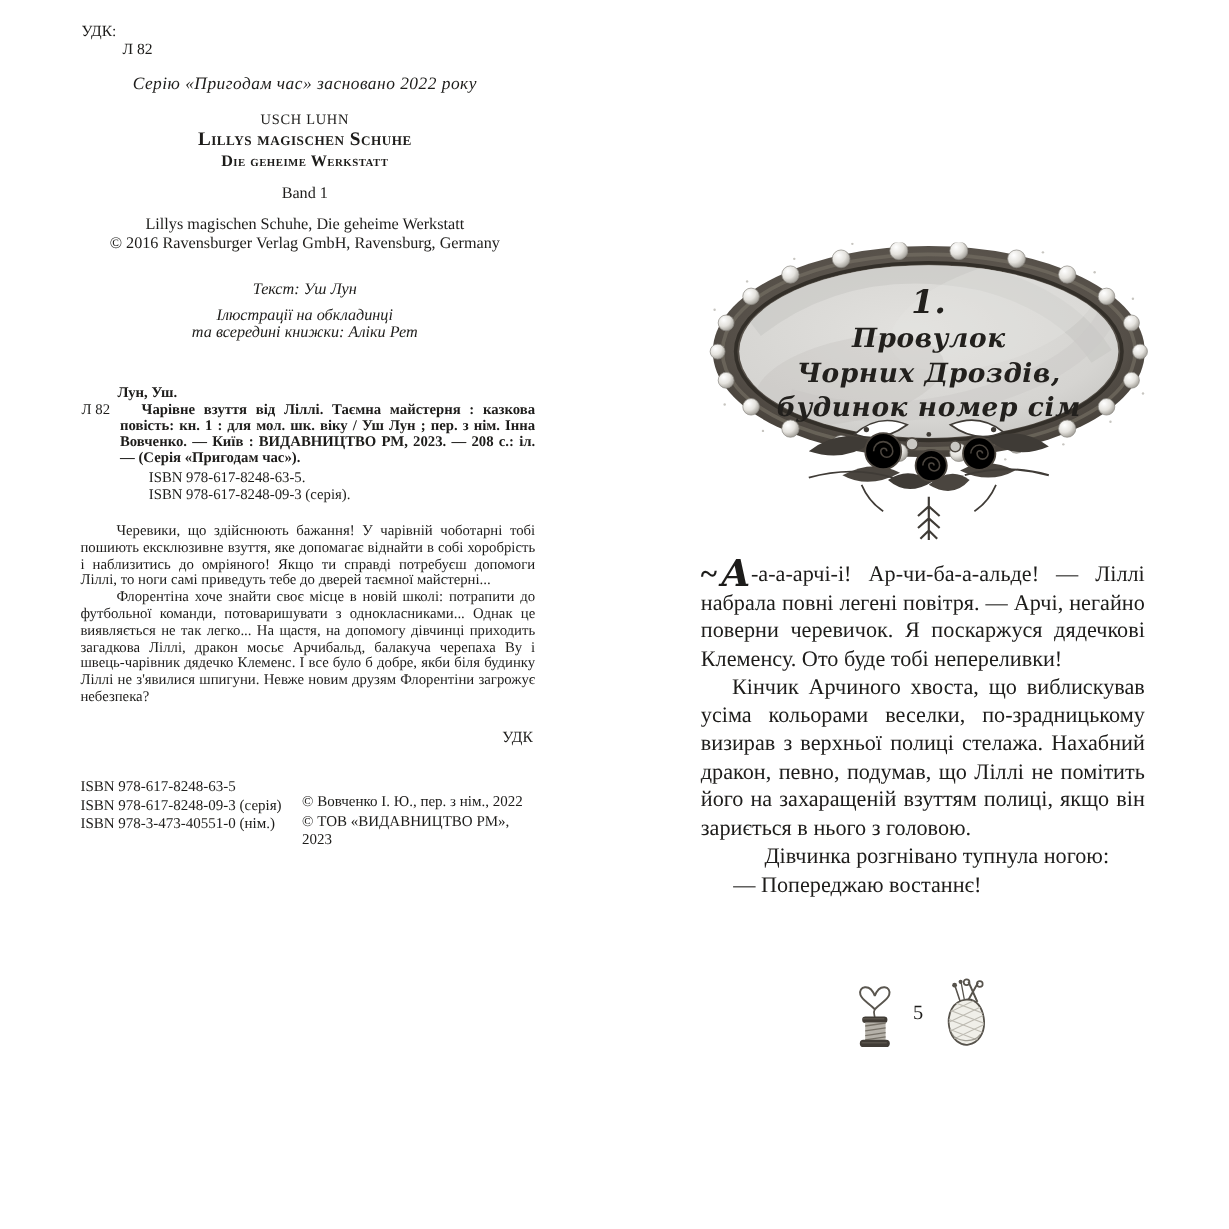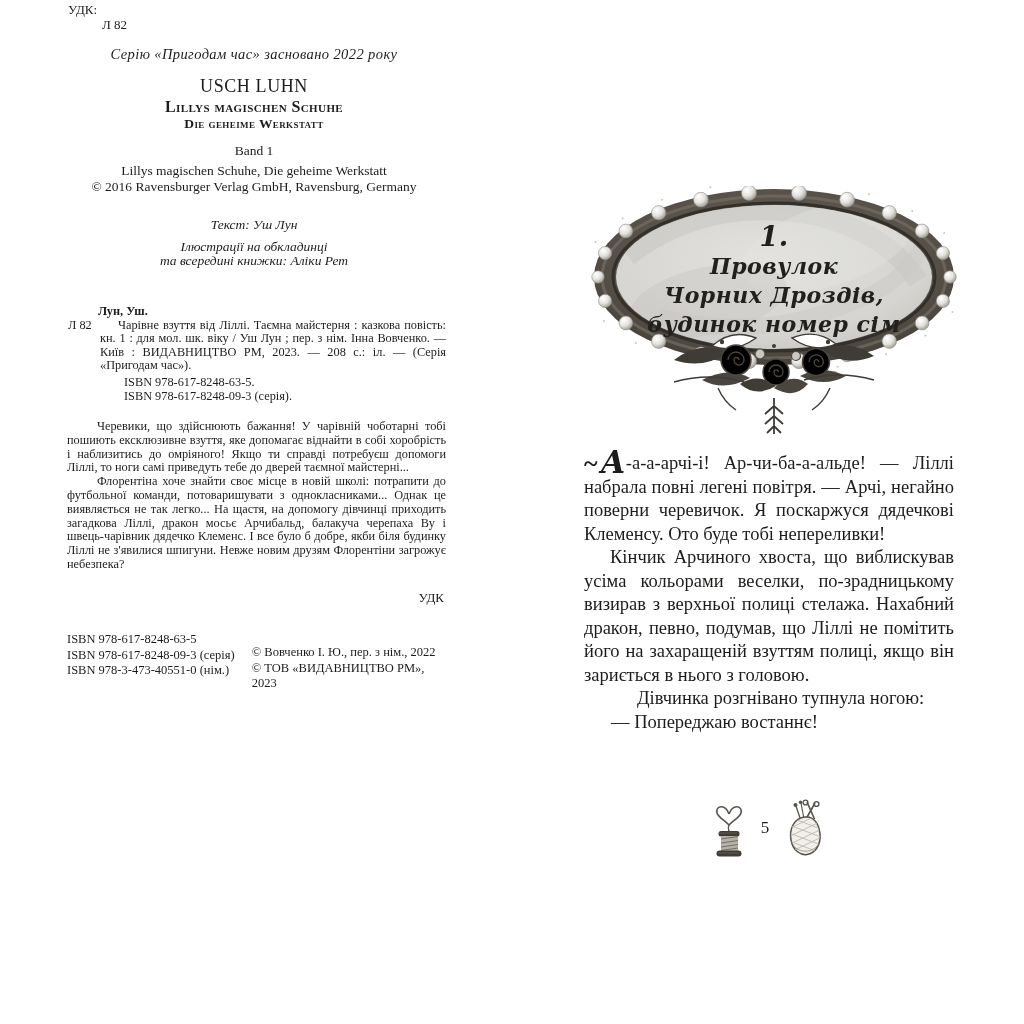--- a/index.html
+++ b/index.html
@@ -4,42 +4,42 @@
 <style>
   * { margin:0; padding:0; box-sizing:border-box; }
   html,body { width:1024px; height:1024px; }
   body {
     background:#ffffff;
     color:#1d1c1a;
     font-family:"Liberation Serif", serif;
     position:relative;
     overflow:hidden;
   }
-  .page { position:absolute; top:0; height:768px; }
+  .page { position:absolute; top:16px; height:768px; }
   .page-left  { left:62px;  width:384px; }
   .page-right { left:578px; width:382px; }
 
   
   .blk { position:absolute; width:100%; }
   .udk-head { top:3px; left:6px; font-size:13px; line-height:14px; }
   .udk-head .udk-code { margin-left:34px; margin-top:1px; }
   .series-note { top:46px; text-align:center; font-style:italic; font-size:14.5px; letter-spacing:.4px; }
   .orig-block { top:76px; text-align:center; }
-  .orig-author { font-size:18px; letter-spacing:.6px; }
+  .orig-author { font-size:12px; letter-spacing:.6px; }
   .orig-title { font-size:16px; font-weight:bold; font-variant:small-caps; letter-spacing:.4px; margin-top:1px; }
   .orig-subtitle { font-size:13.5px; font-weight:bold; font-variant:small-caps; letter-spacing:.4px; }
   .band { font-size:13.5px; margin-top:11px; }
   .source-block { top:163px; text-align:center; font-size:13.5px; line-height:15.5px; }
   .credits { top:218px; text-align:center; font-style:italic; font-size:13.5px; line-height:14.5px; }
   .credits .credit-first { margin-bottom:7px; }
   .cataloging { top:305px; font-size:12.3px; line-height:13.6px; }
   .author-entry { font-weight:bold; margin-left:36px; }
   .catalog-row { position:relative; padding-left:38px; }
   .index-code { position:absolute; left:6px; top:0; }
-  .catalog-desc { text-align:justify; text-indent:18px; }
+  .catalog-desc { text-align:justify; text-indent:18px;font-weight:bold; }
   .isbn-lines { margin-left:62px; margin-top:3px; }
   .annotations { top:420px; font-size:12.3px; line-height:13.8px; padding-left:5px; }
   .annotation { text-align:justify; text-indent:30px; }
   .udk-footer { top:590px; text-align:right; font-weight:normal; font-size:13px; padding-right:2px; }
   .footer-cols { top:632px; display:flex; font-size:12.5px; line-height:15.5px; }
   .isbn-col { width:196px; padding-left:5px;font-family:Liberation Serif, serif; }
   .copy-col { padding-top:13px; }
 
   
   .chapter-plate { position:absolute; left:10px; top:186px; width:372px; height:262px; }

